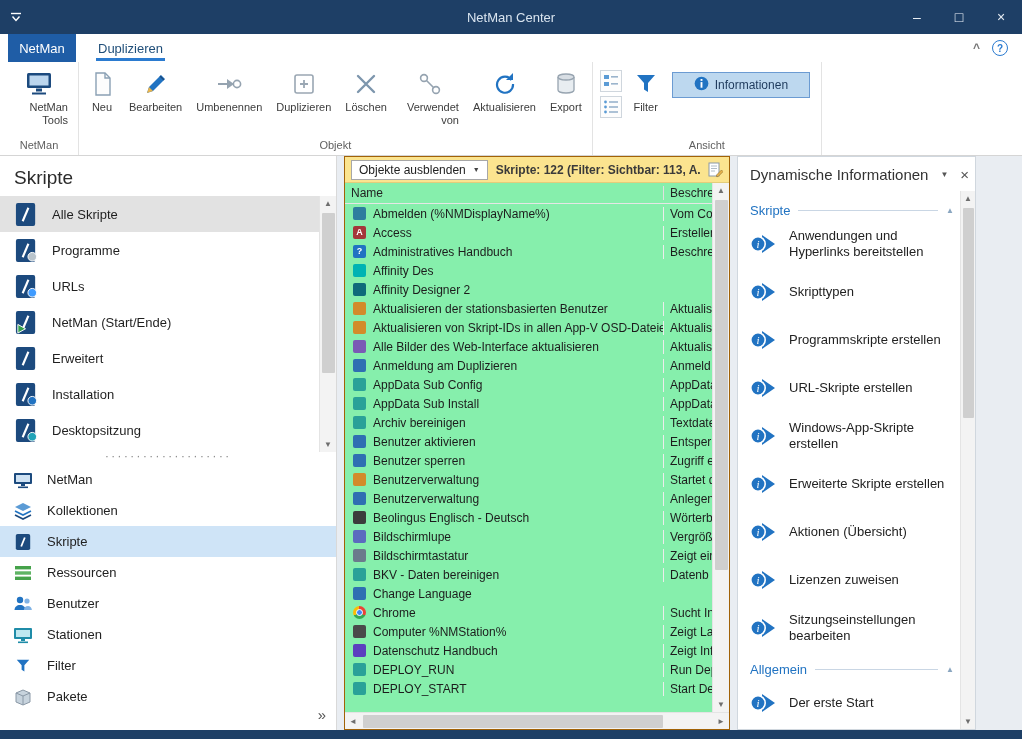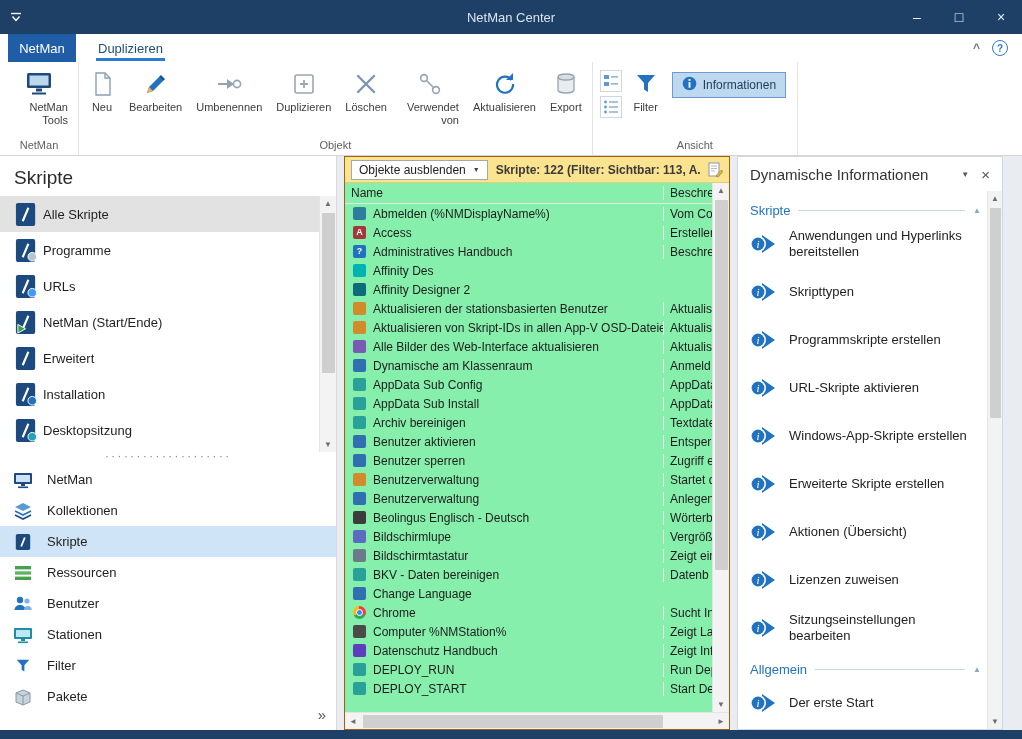--- a/index.html
+++ b/index.html
@@ -27,31 +27,31 @@
   .ribbon{height:94px;background:#fff;border-bottom:1px solid #d5d5d5;display:flex;flex:0 0 auto}
   .rgroup{display:flex;flex-direction:column;border-right:1px solid #e3e3e3;padding:2px 3px 0}
   .rbtns{flex:1;display:flex;align-items:flex-start}
   .rgroup-label{font-size:11px;color:#5f5f5f;text-align:center;padding:1px 4px 4px;white-space:nowrap}
   .rbtn{display:flex;flex-direction:column;align-items:center;gap:2px;padding:5px 7px 2px;min-width:34px}
   .rbtn .ric{height:30px;display:flex;align-items:center;justify-content:center}
   .rlabel{font-size:11px;color:#3c3c3c;text-align:right;line-height:1.15;white-space:nowrap}
   .rlabel.wrap{white-space:normal;width:58px}
   .view-toggles{display:flex;flex-direction:column;gap:4px;padding:6px 4px 0}
   .vt{width:22px;height:22px;border:1px solid #cfd6dd;display:flex;align-items:center;justify-content:center;background:#fdfdfd}
-  .info-toggle{margin:8px 8px 8px 6px;display:flex;align-items:center;gap:6px;background:#bdd8ef;border:1px solid #6b9bd2;padding:3px 9px;font-size:12px;color:#1e3a5c;white-space:nowrap}
+  .info-toggle{margin:8px 8px 8px 6px;display:flex;align-items:center;gap:6px;background:#bdd8ef;border:1px solid #6b9bd2;padding:3px 21px;font-size:12px;color:#1e3a5c;white-space:nowrap}
 
   
   .main{height:574px;display:flex;flex:0 0 auto;background:#e9edf2;column-gap:7px}
 
   
   .sidebar{width:337px;background:#fff;border-right:1px solid #d9d9d9;display:flex;flex-direction:column;position:relative}
   .sidebar-title{font-size:19px;color:#2b2b2b;padding:11px 0 7px 14px;flex:0 0 40px}
   .cat-wrap{height:256px;display:flex;flex:0 0 auto}
   .cat-list{flex:1}
-  .cat-item{height:36px;display:flex;align-items:center;gap:4px;padding-left:14px;color:#1f1f1f;font-size:13px}
+  .cat-item{height:36px;display:flex;align-items:center;gap:13px;padding-left:14px;color:#1f1f1f;font-size:13px}
   .cat-item.selected{background:#e2e2e2}
   .cat-icon{display:flex;align-items:center}
   .splitter{height:12px;text-align:center;color:#8f8f8f;font-size:13px;line-height:8px;letter-spacing:2px;flex:0 0 auto}
   .splitter::before{content:"····················"}
   .bottom-nav{flex:1}
   .nav-item{height:31px;display:flex;align-items:center;gap:14px;padding-left:13px;font-size:13px;color:#222}
   .nav-item.selected{background:#cfe4f7}
   .nav-icon{display:flex;align-items:center;width:20px;justify-content:center}
   .expand-btn{position:absolute;right:10px;bottom:8px;color:#555;font-size:15px;line-height:1}
 
@@ -77,21 +77,21 @@
   .col-desc{border-left:1px solid #e0e0e0;padding-left:6px;flex:1;overflow:hidden;white-space:nowrap}
   .tbody{flex:1;overflow:hidden}
   .trow{height:19px;display:flex;align-items:center;font-size:12px;color:#1c1c1c;white-space:nowrap}
   .ricon{width:13px;height:13px;border-radius:2px;margin:0 7px 0 8px;flex:0 0 13px;display:flex;align-items:center;justify-content:center;font-size:9px;color:#fff;font-weight:bold;line-height:1}
   .ricon.chrome{background:conic-gradient(#ea4335 0 120deg,#34a853 120deg 240deg,#fbbc05 240deg 360deg);border-radius:50%;position:relative}
   .ricon.chrome::after{content:"";position:absolute;inset:3px;background:#4285f4;border:1px solid #fff;border-radius:50%}
   .rname{width:290px;flex:0 0 290px;overflow:hidden}
   .rdesc{border-left:1px solid #ececec;padding-left:6px;flex:1;overflow:hidden}
 
   
-  .infopanel{width:266px;background:#fff;border:1px solid #d0d7de;display:flex;flex-direction:column}
+  .infopanel{width:239px;background:#fff;border:1px solid #d0d7de;display:flex;flex-direction:column}
   .info-header{height:34px;display:flex;align-items:center;gap:12px;padding:0 12px;flex:0 0 34px}
   .info-title{font-size:15px;color:#333;flex:1;white-space:nowrap}
   .pin-ic{font-size:8px;color:#555}
   .close-ic{font-size:15px;color:#555}
   .info-scroll-wrap{flex:1;display:flex;min-height:0}
   .info-body{flex:1;padding:2px 4px 0 12px;overflow:hidden}
   .info-section{display:flex;align-items:center;gap:8px;margin:10px 2px 2px 0}
   .slabel{color:#2173c2;font-size:13px;white-space:nowrap}
   .sline{flex:1;height:1px;background:#c9d6e4}
   .schev{font-size:8px;color:#8aa6c0}
@@ -495,21 +495,21 @@
                 <span class="rname">Aktualisieren von Skript-IDs in allen App-V OSD-Dateien</span>
                 <span class="rdesc">Aktualis</span>
               </div>
               <div class="trow">
                 <span class="ricon" style="background: rgb(122, 90, 181);"></span>
                 <span class="rname">Alle Bilder des Web-Interface aktualisieren</span>
                 <span class="rdesc">Aktualis</span>
               </div>
               <div class="trow">
                 <span class="ricon" style="background: rgb(47, 111, 178);"></span>
-                <span class="rname">Dynamische am Klassenraum</span>
+                <span class="rname">Anmeldung am Duplizieren</span>
                 <span class="rdesc">Anmeld</span>
               </div>
               <div class="trow">
                 <span class="ricon" style="background: rgb(42, 161, 152);"></span>
                 <span class="rname">AppData Sub Config</span>
                 <span class="rdesc">AppData</span>
               </div>
               <div class="trow">
                 <span class="ricon" style="background: rgb(42, 161, 152);"></span>
                 <span class="rname">AppData Sub Install</span>
@@ -649,21 +649,21 @@
               <span class="topic-label">Programmskripte erstellen</span>
             </div>
             <div class="topic">
               <span class="topic-icon">
                 <svg width="26" height="22" viewBox="0 0 26 22">
                   <polygon points="12,2 25,11 12,20 12,14 6,14 6,8 12,8" fill="#2173c2"></polygon>
                   <circle cx="8" cy="11" r="7.2" fill="#2173c2" stroke="#fff" stroke-width="1.6"></circle>
                   <text x="8" y="15" text-anchor="middle" font-size="11" fill="#fff" font-family="Liberation Serif, serif" font-style="italic">i</text>
                 </svg>
               </span>
-              <span class="topic-label">URL-Skripte aktivieren</span>
+              <span class="topic-label">URL-Skripte erstellen</span>
             </div>
             <div class="topic">
               <span class="topic-icon">
                 <svg width="26" height="22" viewBox="0 0 26 22">
                   <polygon points="12,2 25,11 12,20 12,14 6,14 6,8 12,8" fill="#2173c2"></polygon>
                   <circle cx="8" cy="11" r="7.2" fill="#2173c2" stroke="#fff" stroke-width="1.6"></circle>
                   <text x="8" y="15" text-anchor="middle" font-size="11" fill="#fff" font-family="Liberation Serif, serif" font-style="italic">i</text>
                 </svg>
               </span>
               <span class="topic-label">Windows-App-Skripte erstellen</span>

